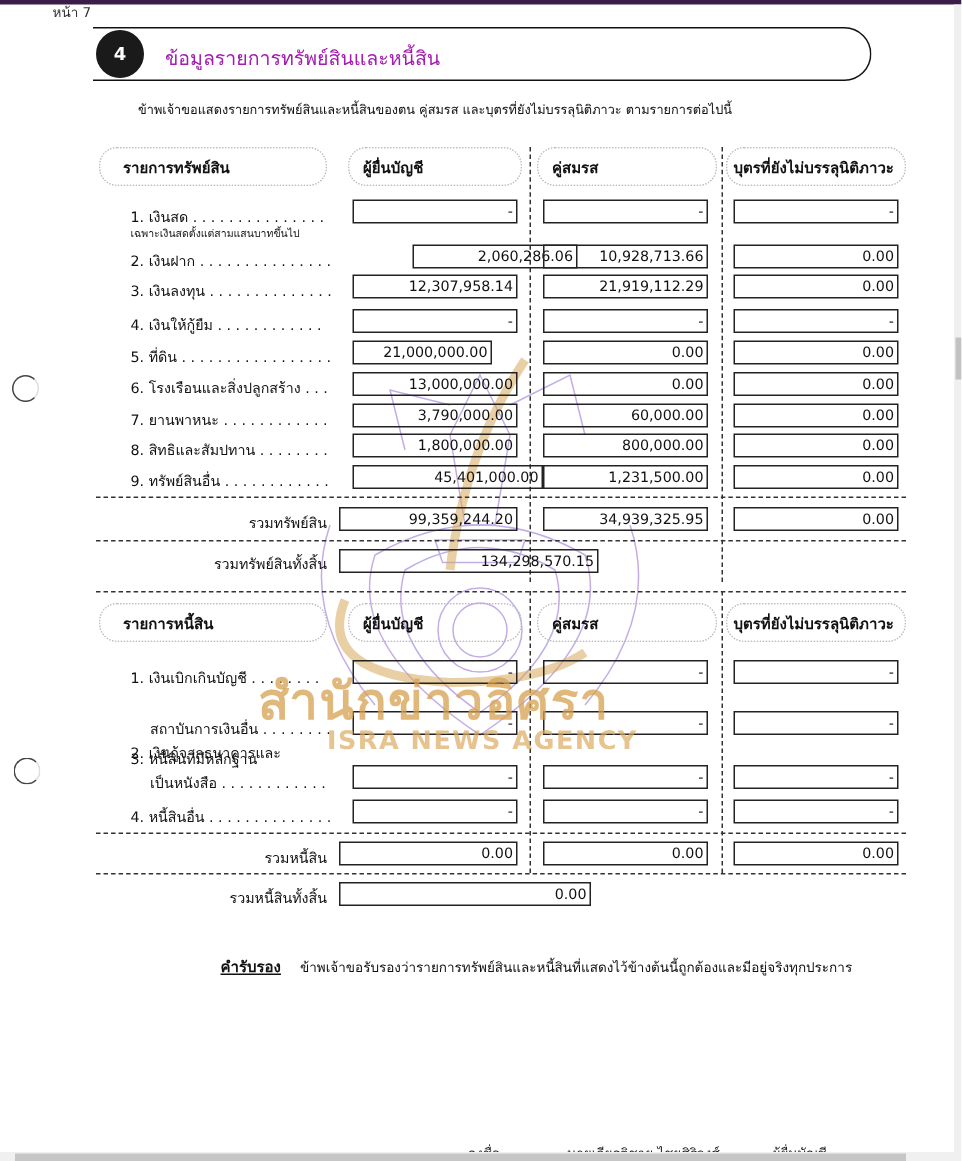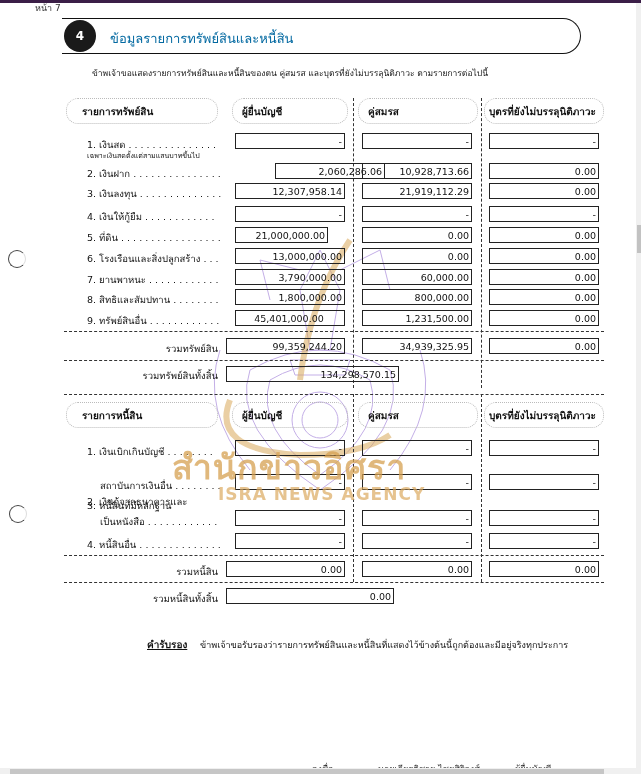--- a/index.html
+++ b/index.html
@@ -11,21 +11,21 @@
   .vscroll .thumb { position:absolute; left:1px; top:222px; width:4px; height:28px; background:#c2c2c2; }
   .hscroll { position:absolute; left:0; bottom:0; width:641px; height:6px; background:#f0f0f0; }
   .hscroll .thumb { position:absolute; left:10px; top:1px; width:594px; height:5px; background:#c6c6c6; }
 
   .punch { position:absolute; width:16px; height:16px; border:1px solid #444; border-radius:50%; border-right-color:#ddd; }
 
   .section-header { position:absolute; left:62px; top:18px; width:518px; height:34px;
         border:1.5px solid #111; border-radius:0 18px 18px 0; border-left:none; }
   .section-num { position:absolute; left:64px; top:20px; width:32px; height:32px; border-radius:50%;
         background:#1a1a1a; color:#fff; font-size:12px; text-align:center; line-height:32px; font-weight:bold; }
-  .section-title { position:absolute; left:110px; top:28px; font-size:13px; color:#0369a1; }
+  .section-title { position:absolute; left:110px; top:28px; font-size:13px; color:#a21caf; }
   .intro { position:absolute; left:92px; top:66px; font-size:8.5px; color:#111; }
 
   .colhead { position:absolute; font-size:10px; font-weight:bold; color:#111; }
   .pill { position:absolute; height:24px; border:1px dotted #bbb; border-radius:12px; }
   .vdash { position:absolute; width:0; border-left:1px dashed #333; }
   .hdash { position:absolute; height:0; border-top:1px dashed #333; }
 
   .row-label { position:absolute; font-size:9.5px; color:#111; white-space:nowrap; }
   .row-sub { position:absolute; font-size:7px; color:#111; white-space:nowrap; }
   .box { position:absolute; height:16px; border:1px solid #222; background:transparent;
@@ -122,21 +122,21 @@
 <div class="box" style="left:235px;top:269px;width:110px;">3,790,000.00</div>
 <div class="box" style="left:362px;top:269px;width:110px;">60,000.00</div>
 <div class="box" style="left:489px;top:269px;width:110px;">0.00</div>
 
 <div class="row-label" style="left:87px;top:292px;">8. สิทธิและสัมปทาน . . . . . . . .</div>
 <div class="box" style="left:235px;top:289px;width:110px;">1,800,000.00</div>
 <div class="box" style="left:362px;top:289px;width:110px;">800,000.00</div>
 <div class="box" style="left:489px;top:289px;width:110px;">0.00</div>
 
 <div class="row-label" style="left:87px;top:313px;">9. ทรัพย์สินอื่น . . . . . . . . . . . .</div>
-<div class="box" style="left:235px;top:310px;width:110px;text-align:center;">45,401,000.00</div>
+<div class="box" style="left:235px;top:310px;width:127px;">45,401,000.00</div>
 <div class="box" style="left:362px;top:310px;width:110px;">1,231,500.00</div>
 <div class="box" style="left:489px;top:310px;width:110px;">0.00</div>
 
 <div class="hdash" style="left:64px;top:331px;width:540px;"></div>
 
 <div class="total-label" style="left:120px;top:341px;width:98px;">รวมทรัพย์สิน</div>
 <div class="box" style="left:226px;top:338px;width:119px;">99,359,244.20</div>
 <div class="box" style="left:362px;top:338px;width:110px;">34,939,325.95</div>
 <div class="box" style="left:489px;top:338px;width:110px;">0.00</div>
 

